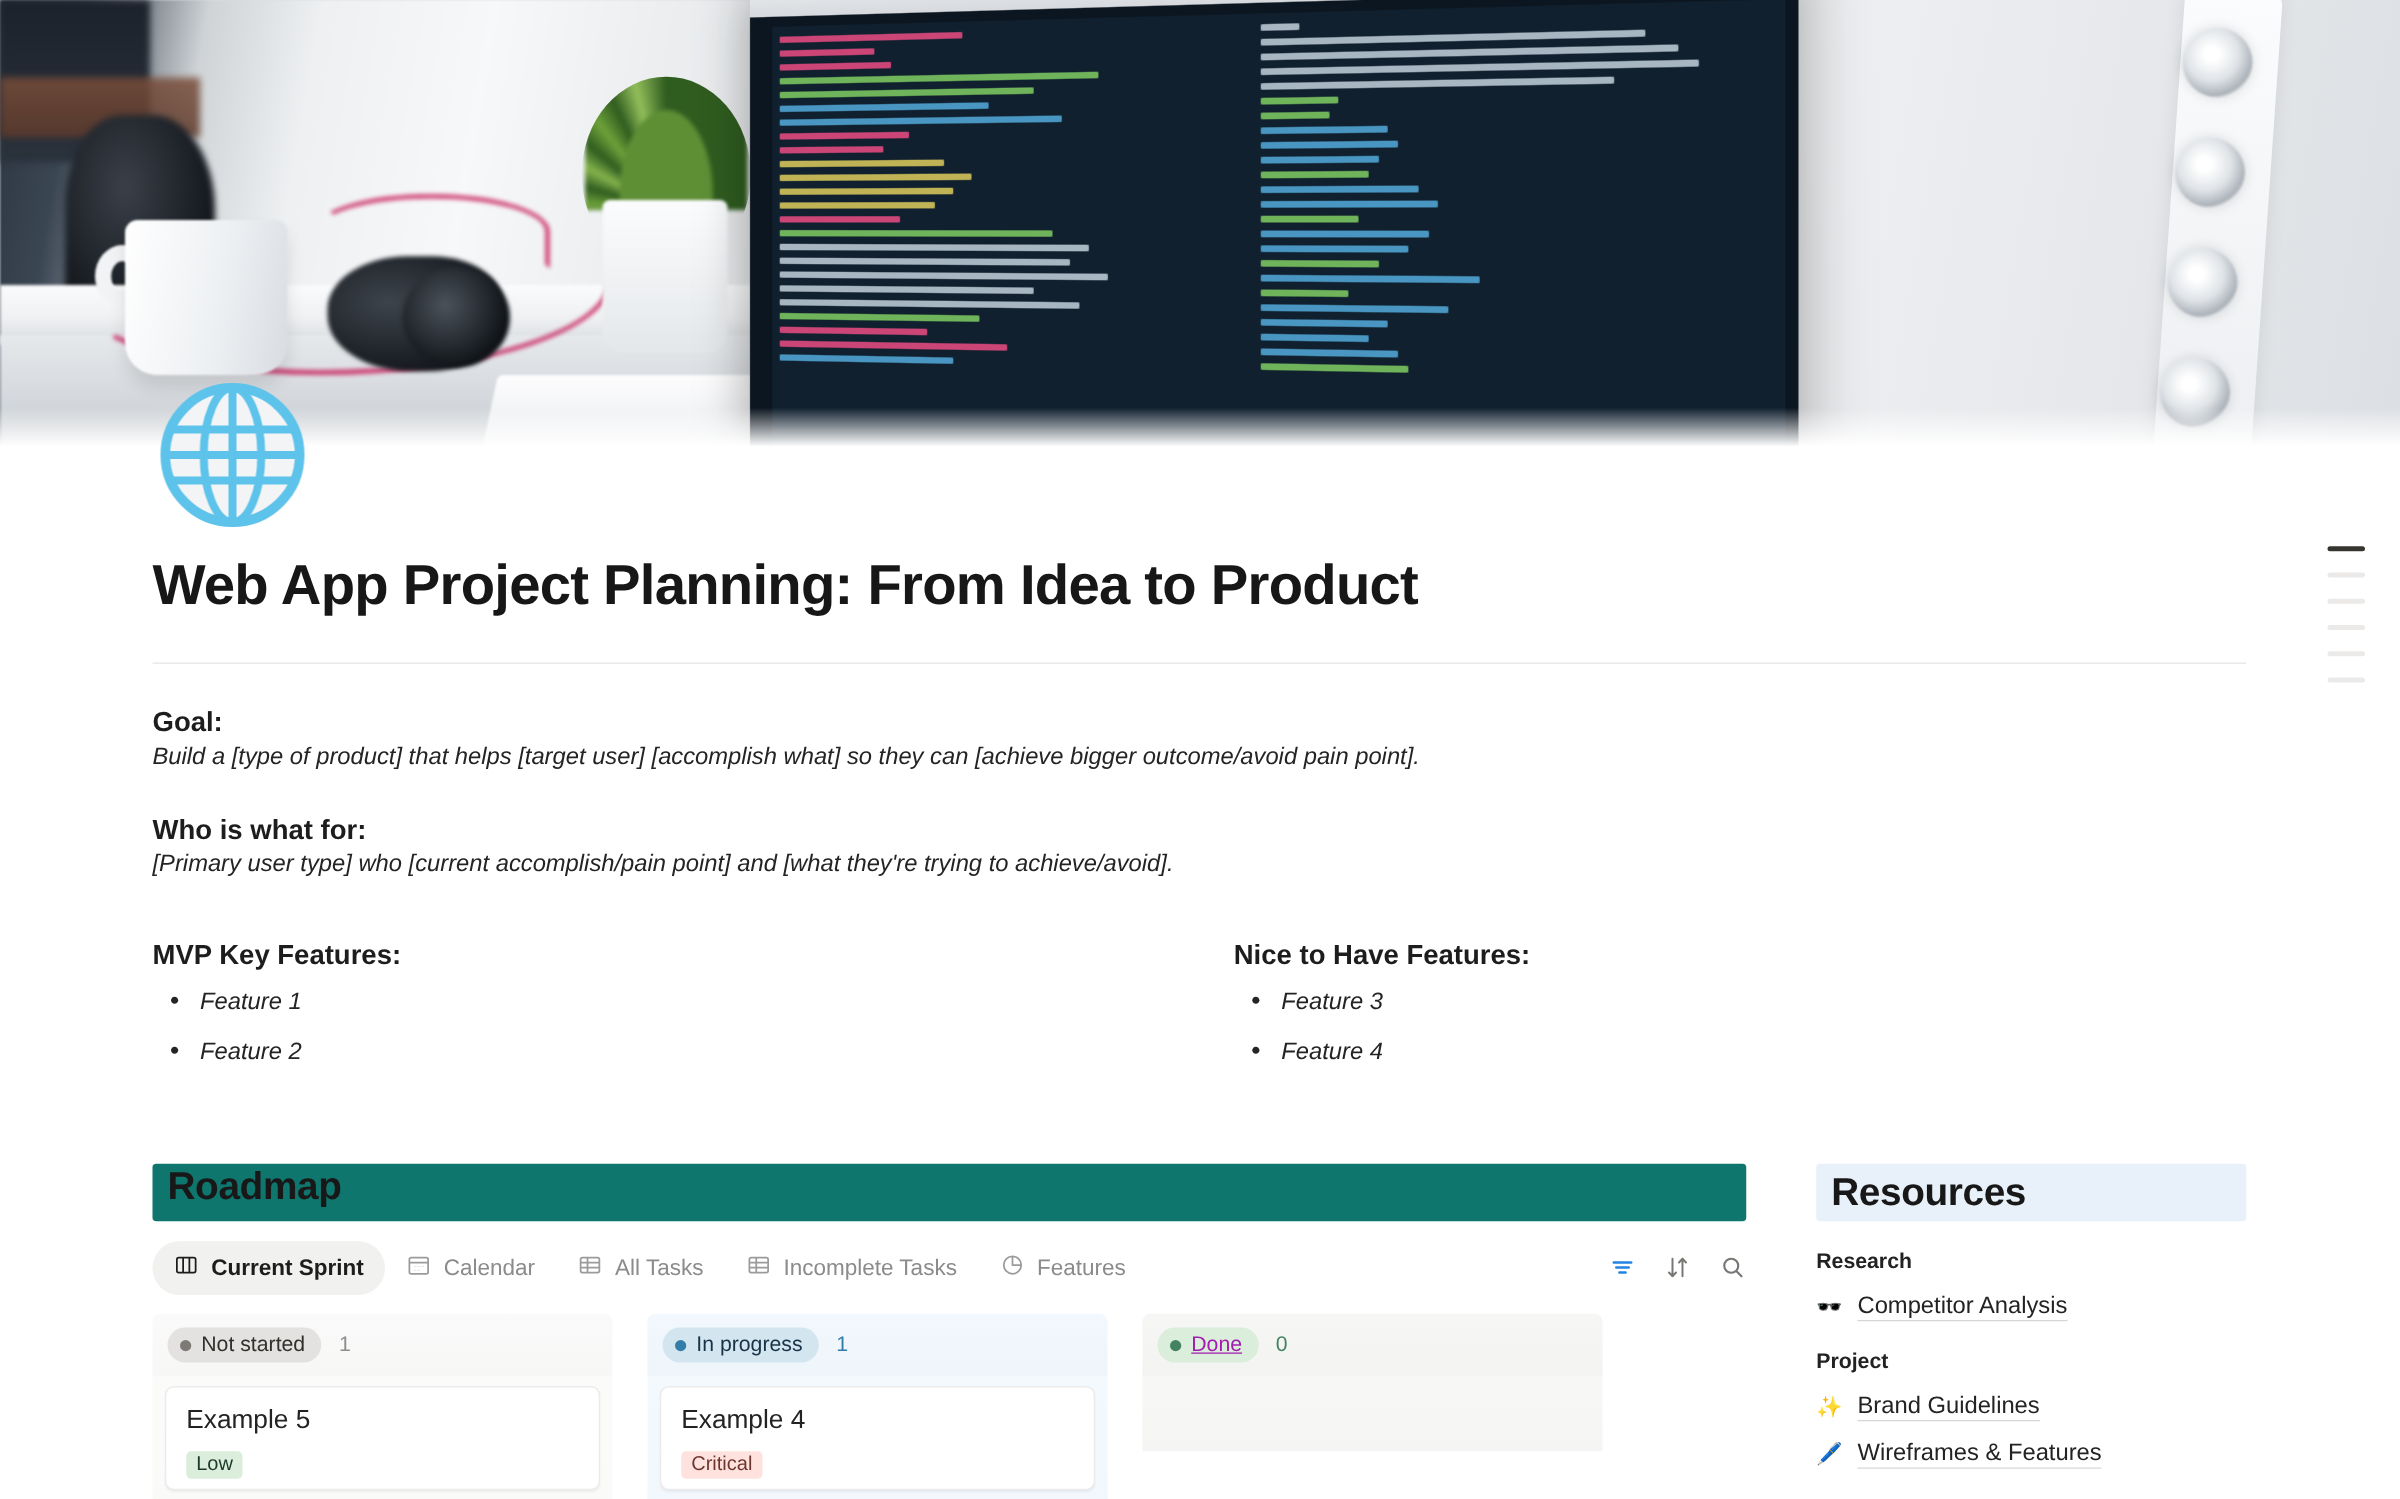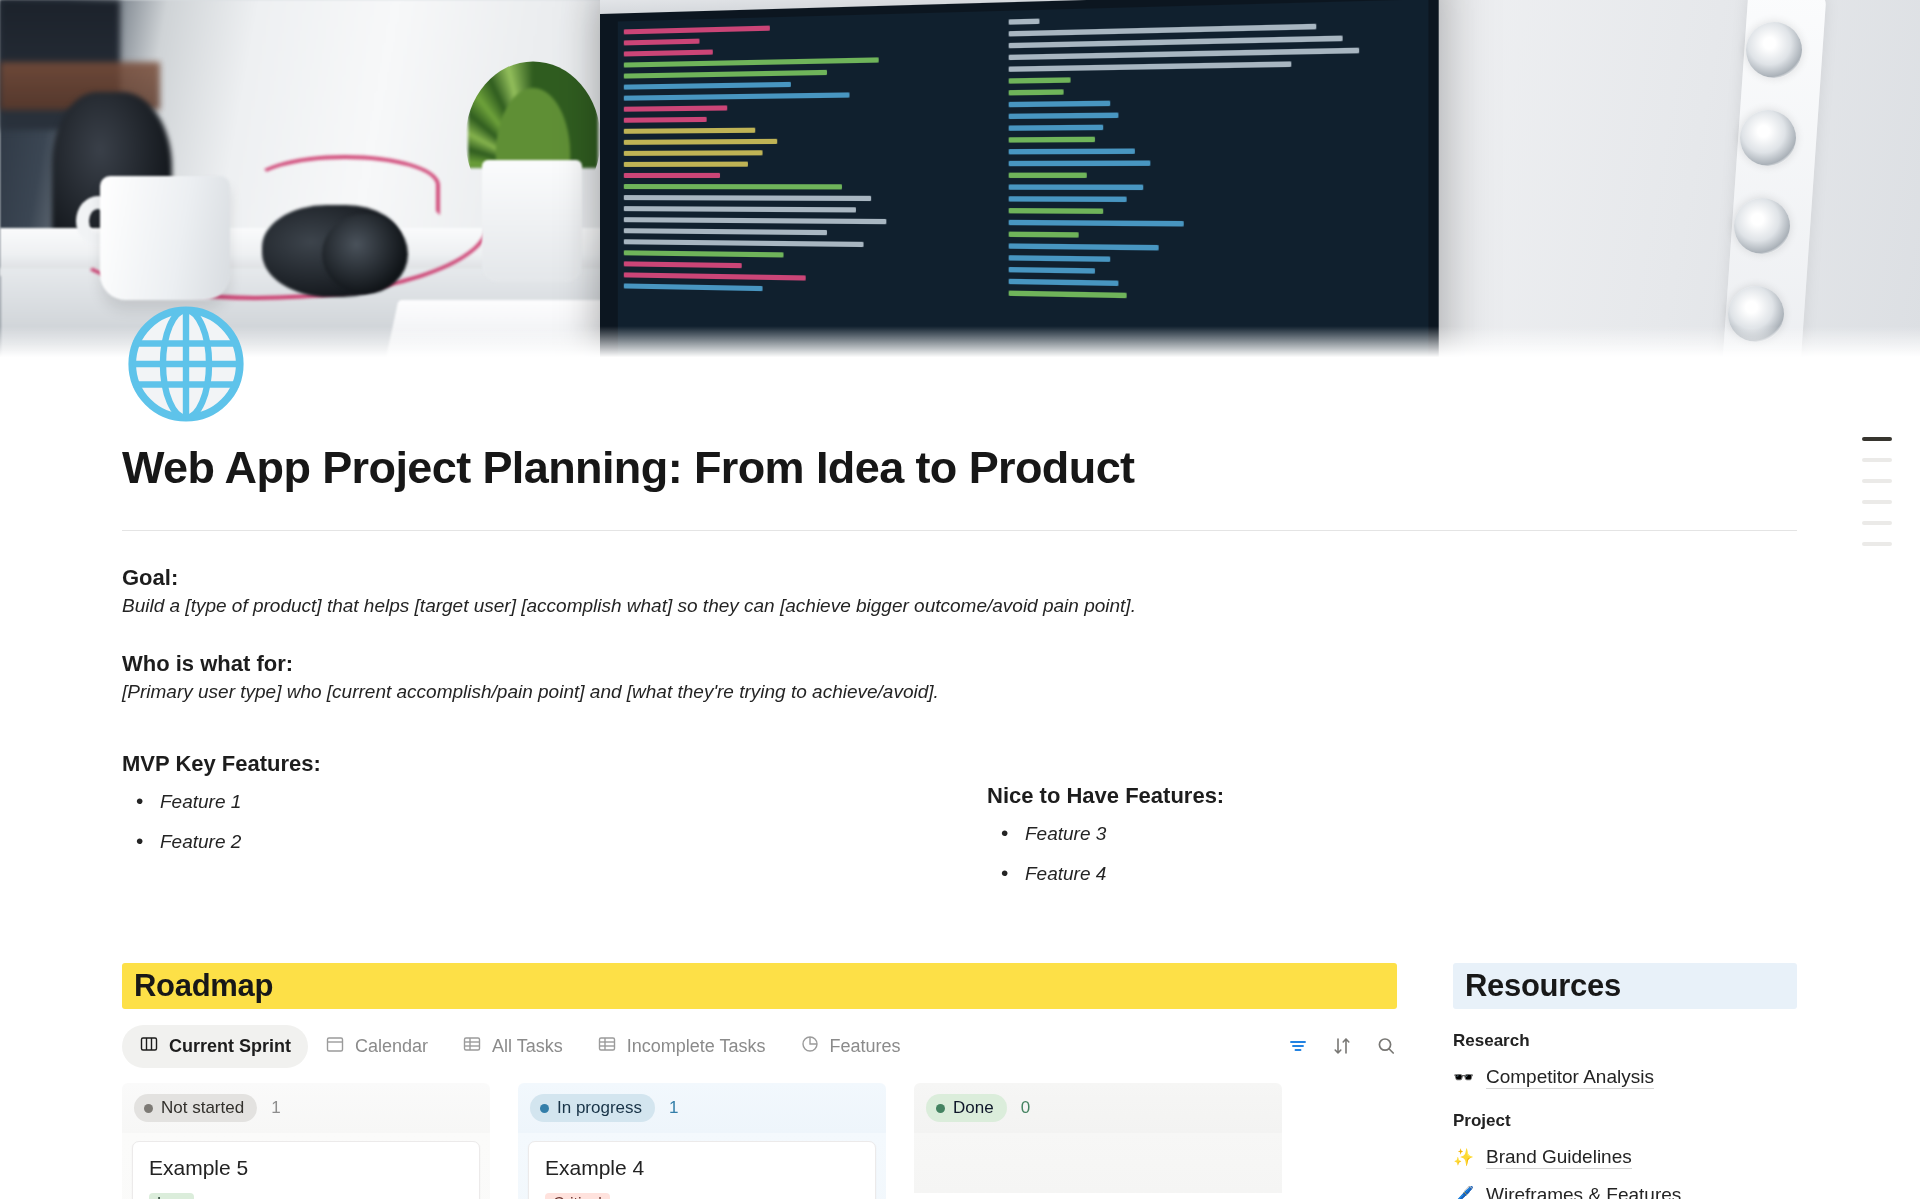--- a/index.html
+++ b/index.html
@@ -181,41 +181,41 @@
 
   h2.sec {
     font-size: 22px; font-weight: 700; color:#1d1d1d; margin-top: 34px;
   }
   p.it {
     font-size: 19px; font-style: italic; color:#242424; margin-top: 4px;
   }
 
   .two-col { display:flex; margin-top: 48px; }
   .col-left { width: 865px; }
-  .col-right { width: 700px; margin-top: 32px; }
+  .col-right { width: 700px; }
   .col h3 {
     font-size: 22px; font-weight:700; color:#1d1d1d;
   }
   .col ul { margin-top: 14px; list-style: none; }
   .col li {
     font-size: 19px; font-style: italic; color:#242424;
     padding-left: 38px; position:relative; margin-bottom: 18px;
   }
   .col li::before {
     content:"•"; position:absolute; left: 14px; top:-2px; font-size:21px; font-style:normal;
   }
 
   
   .lower { display:flex; margin-top: 60px; gap: 56px; }
   .roadmap-wrap { width: 1275px; }
   .resources-wrap { width: 344px; }
 
   .banner {
-    height: 46px; background:#fde047; border-radius:3px;
-    display:flex; align-items:center; padding-left:12px;
+    height: 46px; background:#0f766e; border-radius:3px;
+    display:flex; padding-left:12px;
   }
   .banner-title {
     font-size: 31px; font-weight:700; color:#181818; letter-spacing:-.3px;
   }
   .banner-res { height: 46px; background:#e8f1f9; border-radius:3px;
     display:flex; align-items:center; padding-left:12px; }
 
   
   .tabbar {
     margin-top: 16px; display:flex; align-items:center; height:42px;
@@ -247,21 +247,21 @@
   .pill {
     display:flex; align-items:center; gap:8px;
     border-radius: 14px; padding: 4px 13px 4px 10px;
     font-size: 17px; font-weight:500;
   }
   .pill .dot { width:9px; height:9px; border-radius:50%; }
   .pill.notstarted { background:#e3e2e0; color:#32302c; }
   .pill.notstarted .dot { background:#7d7a75; }
   .pill.inprogress { background:#d3e5ef; color:#183347; }
   .pill.inprogress .dot { background:#337ea9; }
-  .pill.done { background:#dbeddb; color:#0f172a; }
+  .pill.done { background:#dbeddb; color:#a21caf;text-decoration:underline; }
   .pill.done .dot { background:#448361; }
   .kcount { font-size:17px; color:#8d8d8d; }
   .kcol-body {
     background: linear-gradient(180deg,#fbfbfa,#fafaf9);
     padding: 8px 10px 0 10px; min-height: 120px;
   }
   .kcol-body.inprogress { background: linear-gradient(180deg,#f4f9fd,#f1f7fc); }
   .kcol-body.done { background: linear-gradient(180deg,#f7f7f6,#f5f5f4); min-height:60px;}
   .card {
     background:#ffffff; border:1px solid #eceaea; border-radius: 7px;

